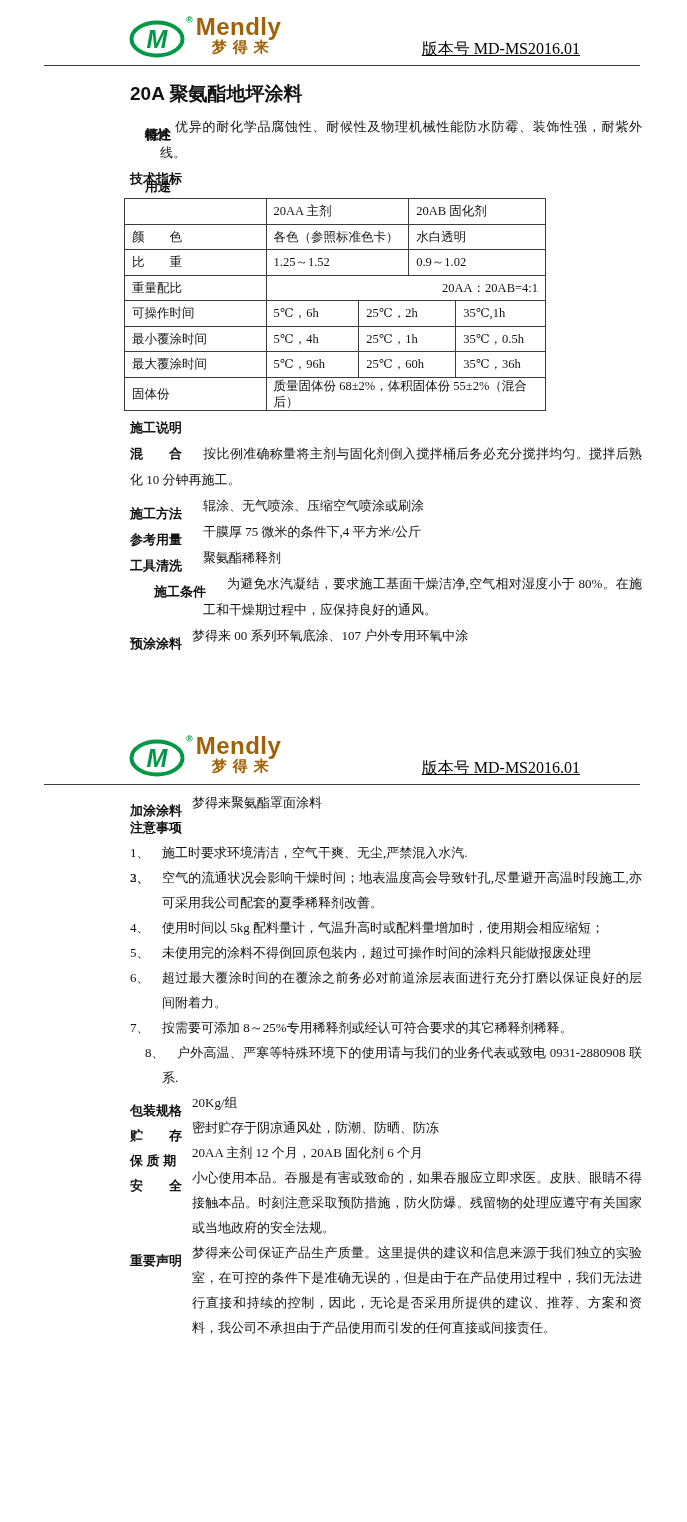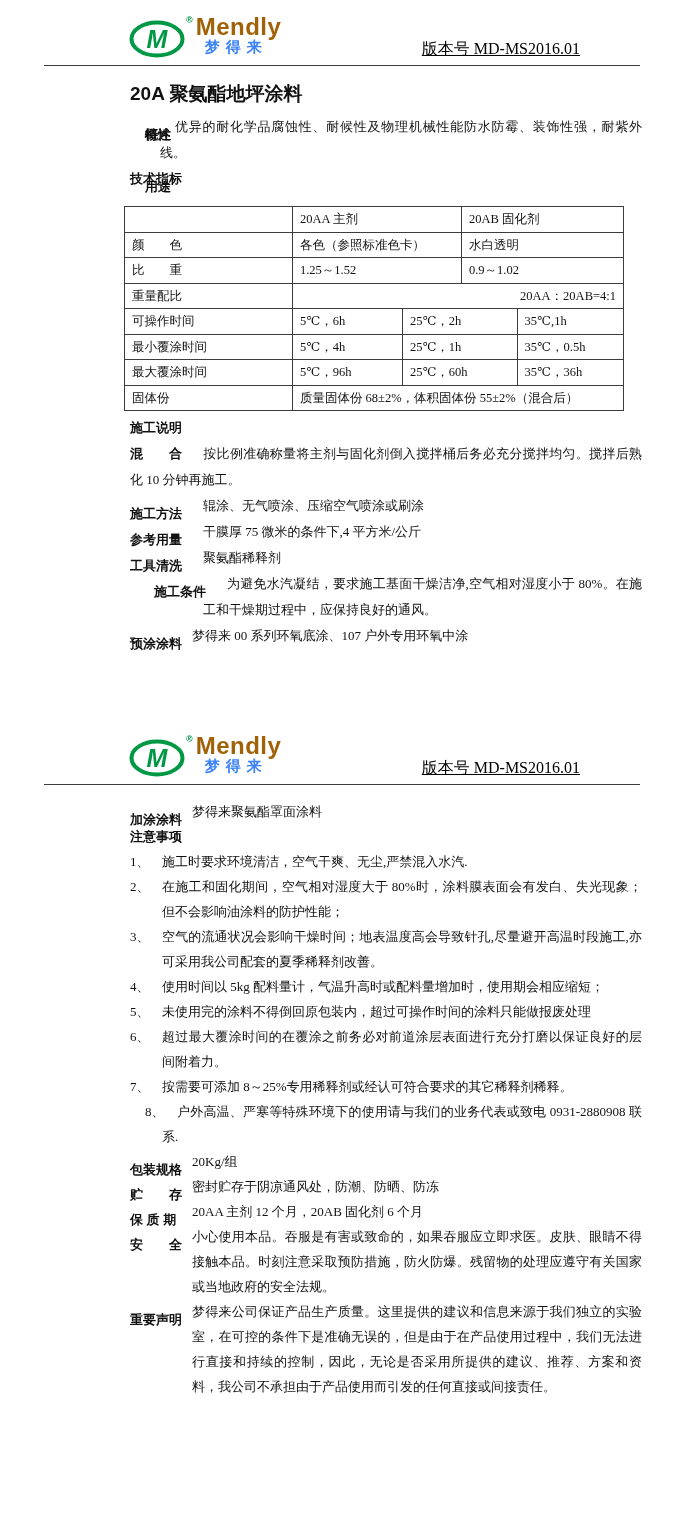--- a/index.html
+++ b/index.html
@@ -13,40 +13,40 @@
   
   .hd { display:flex; justify-content:space-between; align-items:flex-end;
         padding:16px 107px 5px 128px; }
   .logo { display:flex; align-items:flex-start; }
   .emblem { width:60px; height:44px; }
   .reg { color:#009845; font-size:9px; font-weight:bold; position:relative; top:-1px; left:-2px;
          font-family:"Liberation Sans",sans-serif; }
   .wm { display:flex; flex-direction:column; margin-left:1px; }
   .wm-en { color:#a16207; font-family:"Liberation Sans",sans-serif; font-weight:bold;
            font-size:24px; line-height:22px; letter-spacing:0.5px; }
-  .wm-cn { color:#3b82f6; font-family:"Liberation Sans",sans-serif; font-weight:bold;
-           font-size:15px; line-height:17px; letter-spacing:6px; margin-left:9px; }
+  .wm-cn { color:#a16207; font-family:"Liberation Sans",sans-serif; font-weight:bold;
+           font-size:15px; line-height:17px; letter-spacing:6px; margin-left:16px; }
   .version { font-size:16px; color:#000; white-space:nowrap;text-decoration:underline; }
   .rule { border-top:1px solid #3c3c3c; margin:0 47px 0 44px; height:0; }
   
   .content { margin:0 45px 0 130px; line-height:26px; text-align:justify; }
   .p2 .content { line-height:25px; }
   .doc-title { font-family:"Liberation Sans",sans-serif; font-weight:bold;
                font-size:19px; line-height:30px; margin:13px 0 5px 0; text-align:left; }
   .h { font-family:"Liberation Sans",sans-serif; font-weight:bold; text-align:left; }
   .para { position:relative; }
   .lbl { position:absolute; left:0; top:8px; font-family:"Liberation Sans",sans-serif;
          font-weight:bold; white-space:pre; }
   .pl30 { padding-left:30px; } .ti15 { text-indent:15px; }
   .pl62 { padding-left:62px; }
   .pl73 { padding-left:73px; } .ti24 { text-indent:24px; }
   .lbl-inline { font-family:Liberation Serif, serif; font-weight:bold;
                 display:inline-block; width:73px; white-space:pre; text-indent:0; }
   
-  table.spec { border-collapse:collapse; width:500px; margin:14px 0 4px -6px;
+  table.spec { border-collapse:collapse; width:422px; margin:6px 0 4px -6px;
                font-size:12.5px; text-align:left; }
   table.spec td { border:1px solid #3c3c3c; height:24.5px; padding:0 7px;
                   vertical-align:middle; line-height:16px; }
   td.center { text-align:right; }
   
   .note { position:relative; padding-left:32px; }
   .note .num { position:absolute; left:0; top:0; white-space:pre; }
   .gap-pages { height:70px; }
 </style>
 </head>
@@ -185,36 +185,35 @@
       <span class="reg">®</span>
       <span class="wm">
         <span class="wm-en">Mendly</span>
         <span class="wm-cn">梦得来</span>
       </span>
     </div>
     <span class="version">版本号 MD-MS2016.01</span>
   </div>
   <div class="rule"></div>
 
-  <div class="content" style="margin-top:14px;">
+  <div class="content" style="margin-top:5px;">
     <div class="para pl62">
       <span class="lbl">加涂涂料</span>
       <span>梦得来聚氨酯罩面涂料</span>
     </div>
 
     <div class="h">注意事项</div>
 
     <div>
       <div class="note">
         <span class="num">1、</span>
         <span>施工时要求环境清洁，空气干爽、无尘,严禁混入水汽.</span>
       </div>
       <div class="note">
         <span class="num">2、</span>
-        <span>在施工和固化期间，空气相对湿度大于 80%时，涂料膜表面会有发白、失光现象；但不会影响油涂料的防护性能；</span>
       </div>
       <div class="note">
         <span class="num">3、</span>
         <span>空气的流通状况会影响干燥时间；地表温度高会导致针孔,尽量避开高温时段施工,亦可采用我公司配套的夏季稀释剂改善。</span>
       </div>
       <div class="note">
         <span class="num">4、</span>
         <span>使用时间以 5kg 配料量计，气温升高时或配料量增加时，使用期会相应缩短；</span>
       </div>
       <div class="note">

